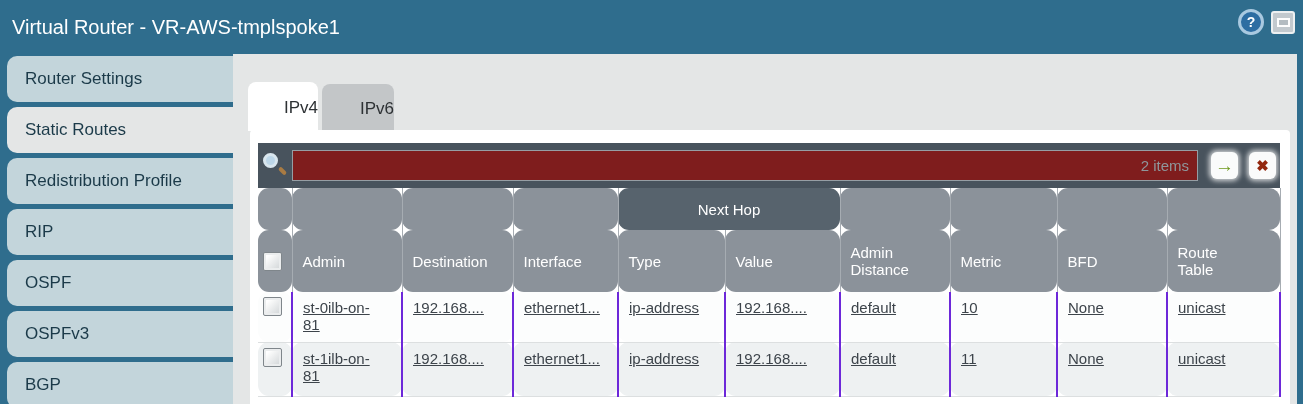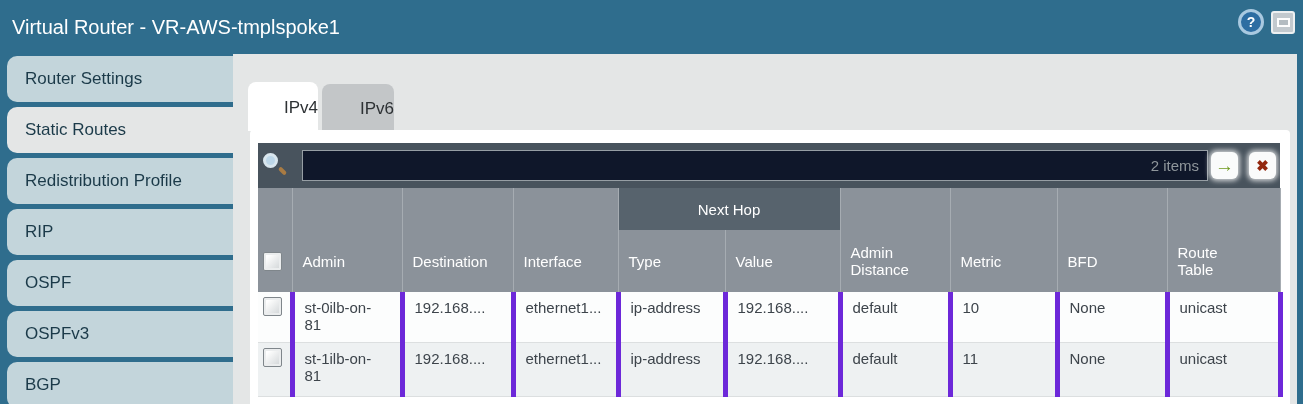--- a/index.html
+++ b/index.html
@@ -72,61 +72,61 @@
   .mag { position:absolute; left:4px; top:9px; width:26px; height:26px; }
   .mag .lens {
     position:absolute; left:1px; top:1px; width:15px; height:15px; border-radius:50%;
     background:#bcd6e8; border:3px solid #d9e6ee;
   }
   .mag .handle {
     position:absolute; left:16px; top:17px; width:9px; height:4px;
     background:#a97b43; border-radius:2px; transform:rotate(45deg);
   }
   .search-input {
-    position:absolute; left:44px; top:7px; width:906px; height:31px;
-    background:#0f172a; border:1px solid #969ea4;
+    position:absolute; left:34px; top:7px; width:906px; height:31px;
+    background:#7f1d1d; border:1px solid #969ea4;
     display:flex; align-items:center; justify-content:flex-end;
     cursor:text;
   }
   .search-input .count { color:#8f969b; font-size:15px; padding-right:8px; }
   .fbtn {
     position:absolute; top:9px; width:27px; height:27px;
     background:#fafbfb; border-radius:6px;
     box-shadow:0 0 5px 2px rgba(255,255,255,0.75);
     display:flex; align-items:center; justify-content:center;
     cursor:pointer; font-weight:bold;
   }
   .fbtn.apply { left:953px; color:#6f9a1f; font-size:19px; }
   .fbtn.clear { left:991px; color:#93270e; font-size:15px; }
 
   
   table.routes {
     position:absolute; left:8px; top:58px; width:1022px;
     border-collapse:collapse; table-layout:fixed;
     font-size:15px;
   }
-  table.routes th, table.routes td { overflow:hidden; }
+  table.routes th, table.routes td { overflow:hidden;border-radius:11px; }
   thead th {
     background:#8b929a; color:#fff; font-weight:normal; text-align:left;
     border-right:1px solid #a6acb2; vertical-align:middle;
     padding:0 8px 0 10px; cursor:pointer;
   }
   tr.group-row th { height:42px; border-bottom:none; }
   tr.group-row th.nexthop {
     background:#57636d; text-align:center; font-size:15px; padding:0;
   }
   tr.label-row th { height:62px; }
   th.cb-th, td.cb-td { padding:0; cursor:default; }
   th.narrow-route { padding-right:34px; }
   th.narrow-admin { padding-right:20px; }
 
   tbody td {
     color:#3d444b; vertical-align:top;
-    border-right:5px solid #6d28d9; border-bottom:1px solid #dcdfe0;
-    padding:7px 10px 0 10px; background-clip:padding-box;
+    border-right:2px solid #6d28d9; border-bottom:1px solid #dcdfe0;
+    padding:7px 10px 0 10px; background-clip:padding-box;text-decoration:underline;
   }
   tr.row-0 td { background:#fcfdfd; height:50px; }
   tr.row-1 td { background:#eef1f2; height:54px; }
   td.cell-name { padding-right:26px; }
 
   .cb {
     display:block; width:19px; height:19px;
     background:linear-gradient(135deg,#ffffff 20%,#cfd3d5 100%);
     border:1px solid #7f868b; border-radius:2px;
     box-shadow:inset 0 0 0 2px #ebedee;

